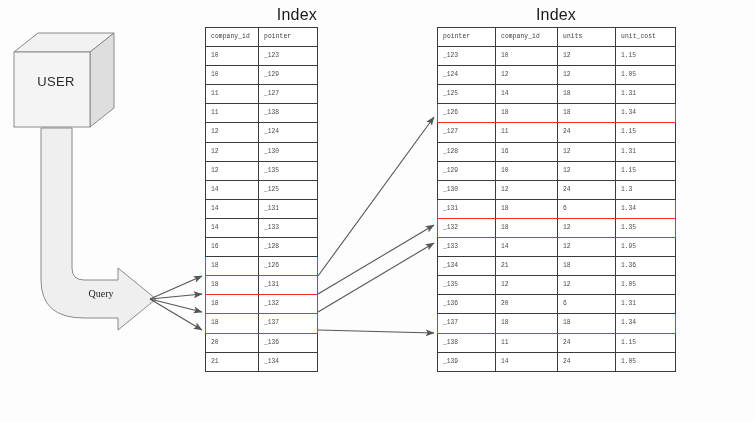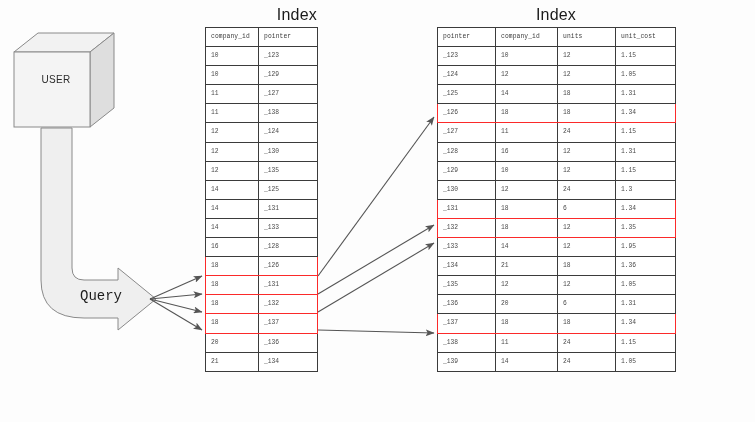--- a/index.html
+++ b/index.html
@@ -87,36 +87,36 @@
   #main-table col.t1 { width: 58px; }
   #main-table col.t2 { width: 62px; }
   #main-table col.t3 { width: 58px; }
   #main-table col.t4 { width: 60px; }
   #user-label {
     position: absolute;
     left: 14px;
     top: 74px;
     width: 84px;
     text-align: center;
-    font-size: 10px;
+    font-size: 13px;
     color: #2b2b2b;
     font-family: "Liberation Sans", sans-serif;
     letter-spacing: .3px;
   }
 
   
   #query-label {
     position: absolute;
     left: 56px;
     top: 288px;
     width: 90px;
     text-align: center;
-    font-size: 14px;
+    font-size: 10px;
     color: #1d1d1d;
-    font-family: Liberation Mono, monospace;
+    font-family: Liberation Serif, serif;
   }
 </style>
 </head>
 <body>
 
 <div id="canvas">
 
   <svg class="svg-layer" viewBox="0 0 755 422">
     <defs>
       <marker id="arrowhead" markerWidth="9" markerHeight="7" refX="8.4" refY="3.5" orient="auto" markerUnits="userSpaceOnUse">

